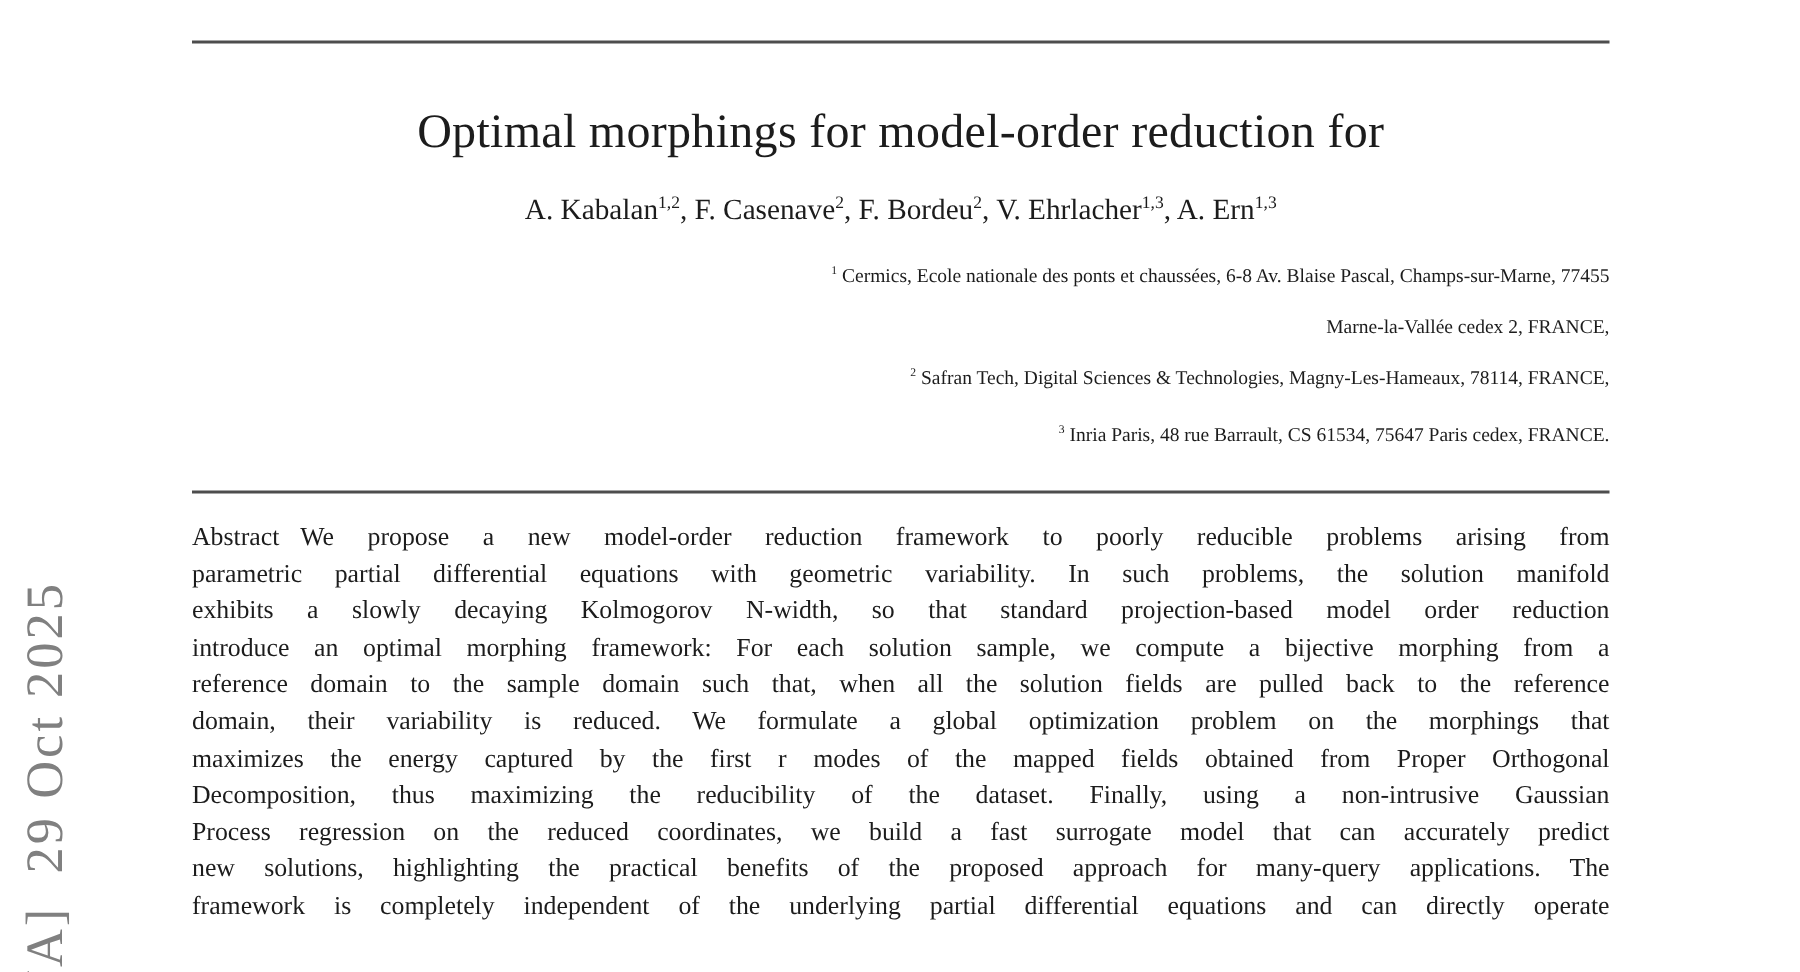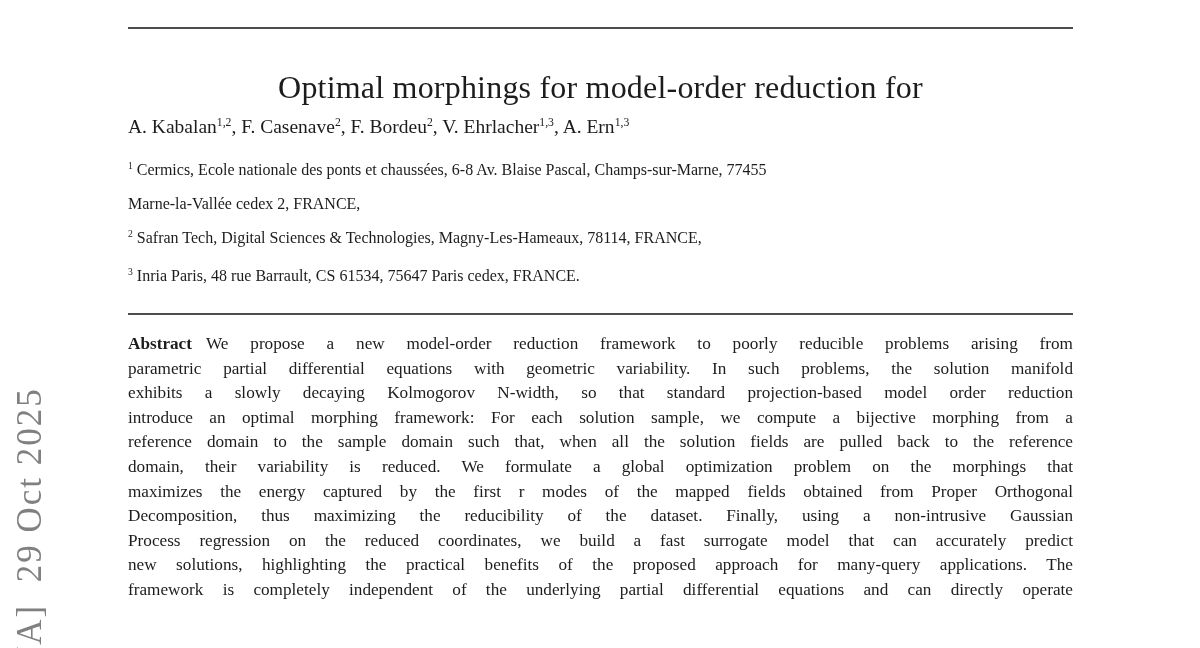--- a/index.html
+++ b/index.html
@@ -28,46 +28,47 @@
   .rule-abstract { margin-top: 20px; }
   .title {
     margin: 40px 0 0 0;
     text-align: center;
     font-size: 32px;
     line-height: 37px;
     font-weight: normal;
     letter-spacing: 0.2px;
   }
   .authors {
-    margin-top: 8px;
+    margin-top: 22px;
+    text-align: center;
     font-size: 19.5px;
     line-height: 26px;
   }
   .affiliations {
     margin-top: 13px;
-    text-align: left;
-    font-size: 16px;
+    text-align: right;
+    font-size: 13px;
     line-height: 34px;
   }
   .affil-3 { margin-top: 4px; }
   sup {
     font-size: 0.6em;
     line-height: 0;
   }
   .abstract {
     margin-top: 17px;
     font-size: 17.2px;
     line-height: 24.6px;
   }
   .abs-line {
     text-align: justify;
     text-align-last: justify;
   }
   .abs-label {
-    font-weight: bold;
+    font-weight: normal;
     margin-right: 14px;
   }
   .watermark {
     position: absolute;
     left: 10px;
     top: 672px;
     transform-origin: 0 0;
     transform: rotate(-90deg);
     color: #808080;
     font-size: 35px;

